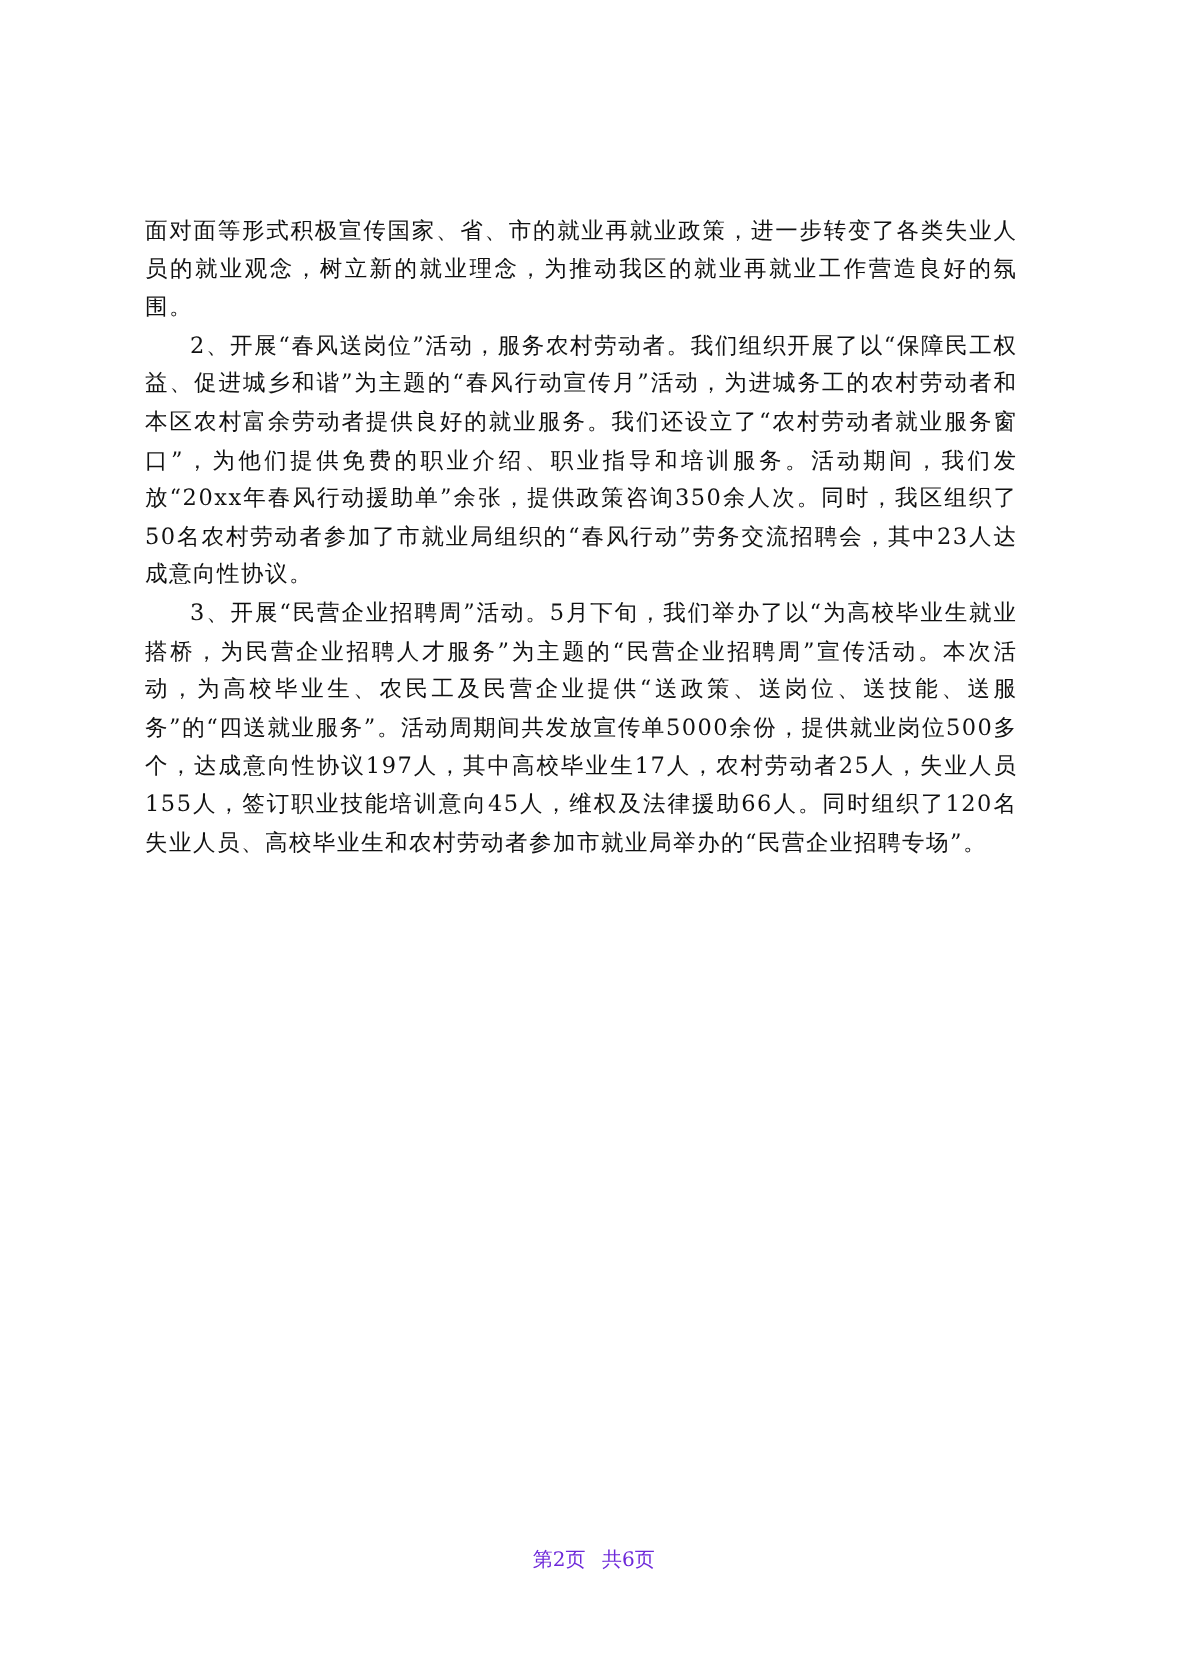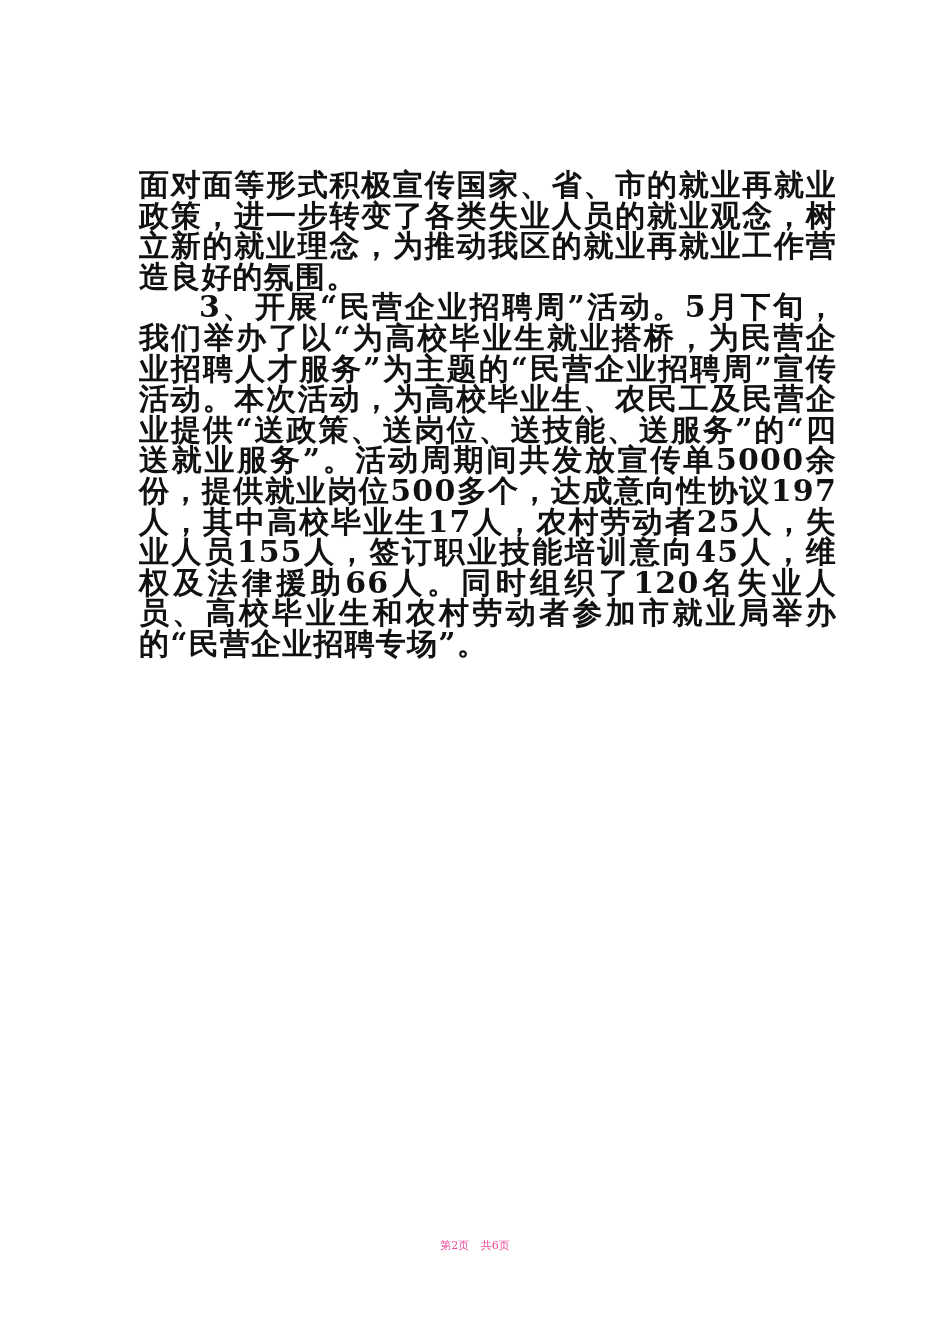--- a/index.html
+++ b/index.html
@@ -5,55 +5,55 @@
   html, body { margin: 0; padding: 0; background: #ffffff; }
   body { width: 950px; height: 1344px; position: relative; overflow: hidden; }
   .page {
     position: absolute;
     left: 0; top: 0;
     width: 950px; height: 1344px;
     background: #ffffff;
   }
   .content {
     position: absolute;
-    left: 139px;
+    left: 116px;
     top: 170px;
     width: 698px;
     font-family: "DejaVu Serif", "Liberation Serif", serif;
-    font-size: 30px;
+    font-size: 18px;
     line-height: 30.6px;
     color: #111111;
     text-align: justify;
     letter-spacing: 1.2px;
-    font-weight: bold;
   }
   .content p {
     margin: 0;
     padding: 0;
   }
   .content p.indent { text-indent: 2em; }
   .content p.indent-wide { text-indent: 3em; }
   .footer {
     position: absolute;
     top: 1238px;
     left: 0;
     width: 950px;
     text-align: center;
     font-family: "DejaVu Serif", "Liberation Serif", serif;
-    font-size: 11px;
-    color: #ec4899;
+    font-size: 16px;
+    color: #6d28d9;
   }
   .footer span + span { margin-left: 8px; }
 </style>
 </head>
 <body>
 
 <div class="page">
   <div class="content">
     <p>面对面等形式积极宣传国家、省、市的就业再就业政策，进一步转变了各类失业人员的就业观念，树立新的就业理念，为推动我区的就业再就业工作营造良好的氛围。</p>
+    <p class="indent">2、开展“春风送岗位”活动，服务农村劳动者。我们组织开展了以“保障民工权益、促进城乡和谐”为主题的“春风行动宣传月”活动，为进城务工的农村劳动者和本区农村富余劳动者提供良好的就业服务。我们还设立了“农村劳动者就业服务窗口”，为他们提供免费的职业介绍、职业指导和培训服务。活动期间，我们发放“20xx年春风行动援助单”余张，提供政策咨询350余人次。同时，我区组织了50名农村劳动者参加了市就业局组织的“春风行动”劳务交流招聘会，其中23人达成意向性协议。</p>
     <p class="indent">3、开展“民营企业招聘周”活动。5月下旬，我们举办了以“为高校毕业生就业搭桥，为民营企业招聘人才服务”为主题的“民营企业招聘周”宣传活动。本次活动，为高校毕业生、农民工及民营企业提供“送政策、送岗位、送技能、送服务”的“四送就业服务”。活动周期间共发放宣传单5000余份，提供就业岗位500多个，达成意向性协议197人，其中高校毕业生17人，农村劳动者25人，失业人员155人，签订职业技能培训意向45人，维权及法律援助66人。同时组织了120名失业人员、高校毕业生和农村劳动者参加市就业局举办的“民营企业招聘专场”。</p>
   </div>
 
   <div class="footer">
     <span>第2页</span>
     <span>共6页</span>
   </div>
 </div>
 
 </body></html>

